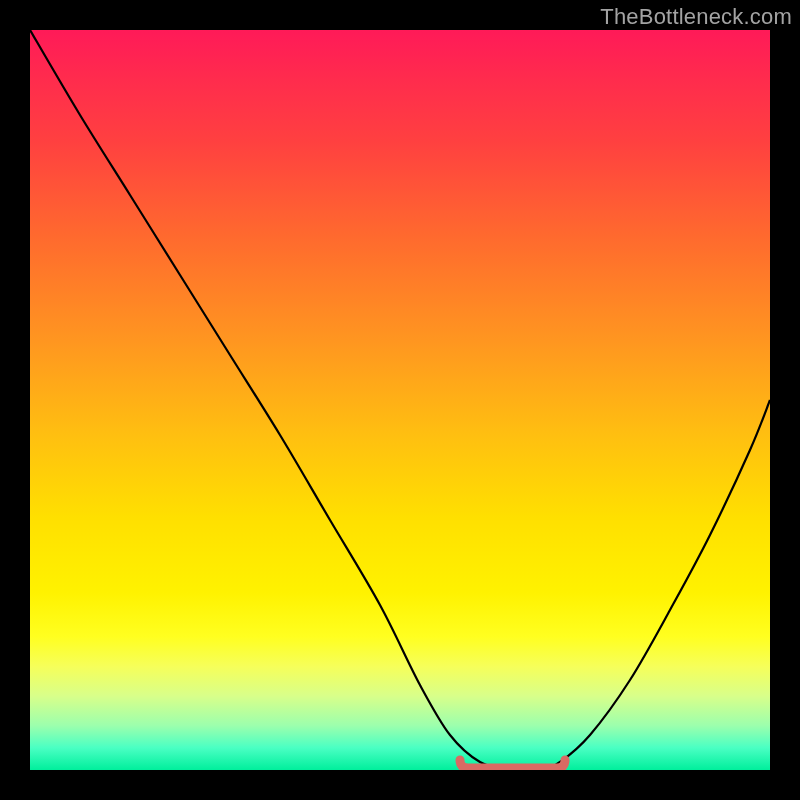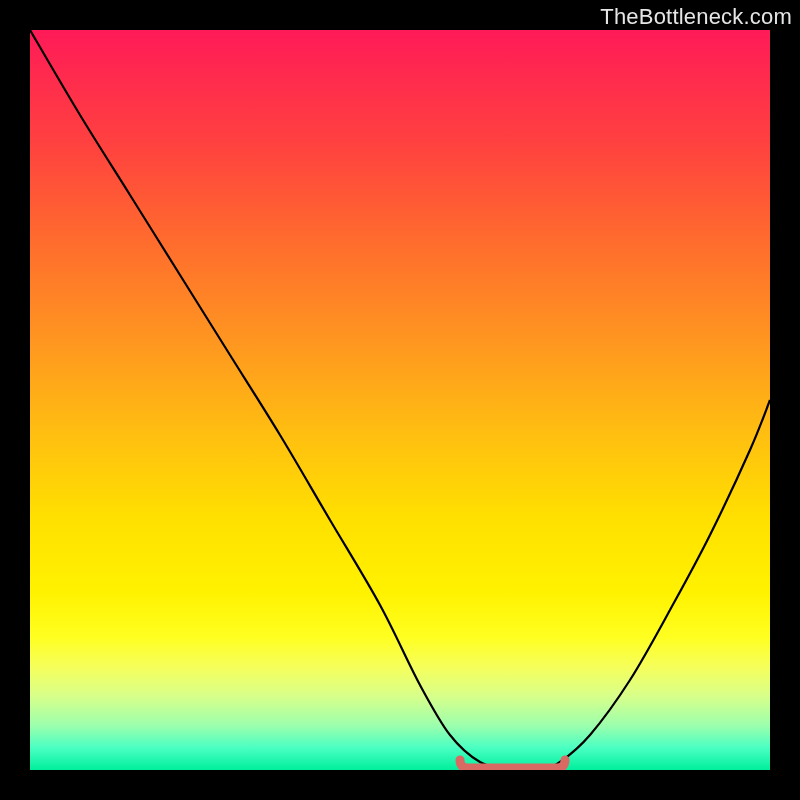--- a/index.html
+++ b/index.html
@@ -10,21 +10,21 @@
     height: 800px;
     background: #000;
   }
   .watermark {
     position: absolute;
     top: 4px;
     right: 8px;
     font-family: Arial, Helvetica, sans-serif;
     font-size: 22px;
     font-weight: 500;
-    color: #e5e5e5;
+    color: #a3a3a3;
     letter-spacing: 0.2px;
     z-index: 5;
   }
   .plot-area {
     position: absolute;
     left: 30px;
     top: 30px;
     width: 740px;
     height: 740px;
     overflow: hidden;

